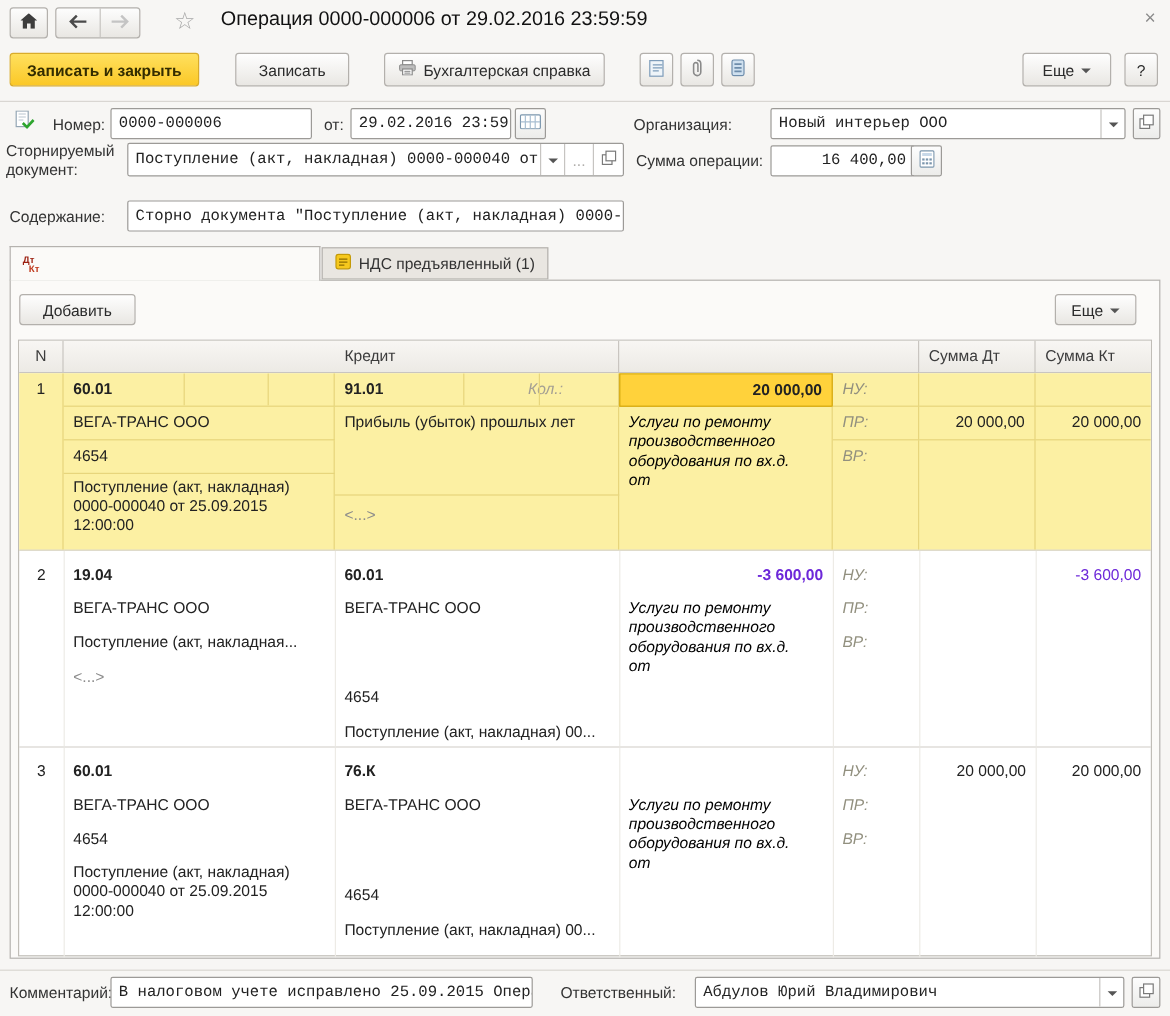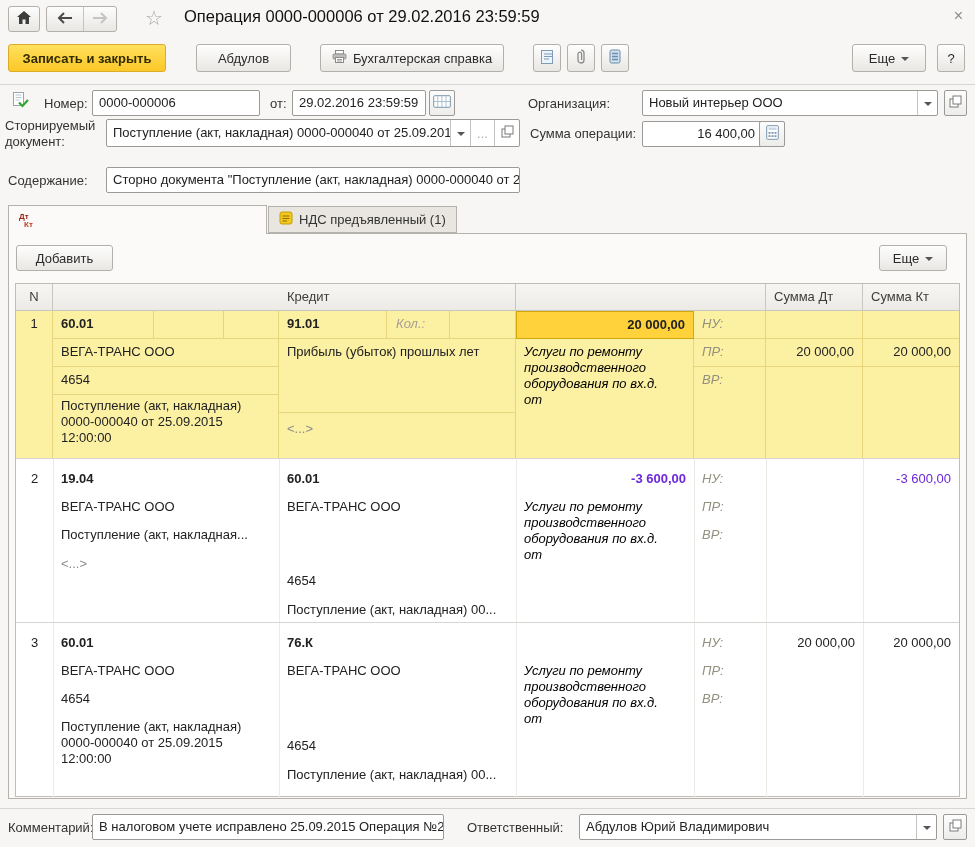--- a/index.html
+++ b/index.html
@@ -23,21 +23,21 @@
   .navgroup{position:absolute;left:46px;top:6px;height:26px;display:flex;border:1px solid #b3b0ac;border-radius:3px;
        background:linear-gradient(#fdfdfd,#e9e7e3);box-sizing:border-box;}
   .navhalf{width:36px;display:flex;align-items:center;justify-content:center;}
   .title{position:absolute;left:184px;top:7px;font-size:16.5px;color:#111;white-space:nowrap;}
   .star{position:absolute;left:145px;top:6px;font-size:20px;color:#a8a8a8;line-height:24px;}
   .xclose{position:absolute;right:12px;top:7px;font-size:16px;color:#8a8a8a;line-height:18px;}
 
   
   .field{position:absolute;height:26px;box-sizing:border-box;background:#fff;border:1px solid #9c9a97;
        border-radius:2px;display:flex;align-items:stretch;overflow:hidden;}
-  .field .txt{flex:1;padding:0 6px;line-height:24px;white-space:nowrap;overflow:hidden;}
+  .field .txt{flex:1;padding:0 6px;line-height:24px;white-space:nowrap;overflow:hidden;font-family:Liberation Mono, monospace;}
   .field .txt.r{text-align:right;}
   .field .sect{width:19px;border-left:1px solid #c6c4c1;display:flex;align-items:center;justify-content:center;color:#8a8a8a;}
   .iconbox{position:absolute;width:26px;height:26px;box-sizing:border-box;border:1px solid #9c9a97;border-radius:2px;
        background:linear-gradient(#fdfdfd,#ececea);display:flex;align-items:center;justify-content:center;}
 
   
   .tab{position:absolute;box-sizing:border-box;display:flex;align-items:center;gap:6px;padding:0 10px;}
   .tab-active{top:205px;height:29px;background:#fbfaf8;border:1px solid #b5b2ae;border-bottom:none;z-index:3;}
   .tab-idle{top:206px;height:27px;background:#e9e6e1;border:1px solid #b5b2ae;z-index:1;color:#333;}
   .panel{position:absolute;left:8px;top:233px;width:959px;height:566px;box-sizing:border-box;
@@ -58,21 +58,21 @@
   .acct{font-weight:bold;}
   .neg{color:#6d28d9;}
   .dots{color:#8b8b8b;}
   .ycell{position:absolute;box-sizing:border-box;border-right:1px solid #e7d57c;border-bottom:1px solid #e7d57c;
        padding:5px 8px 0;overflow:hidden;}
   .ycell.noR{border-right:none;} .ycell.noB{border-bottom:none;}
   .yline{position:absolute;top:0;bottom:0;width:1px;background:#e7d57c;}
   .selcell{background:#ffd23b;border:1px solid #d2a70e;font-weight:bold;text-align:right;padding:5px 8px 0;}
   .cmnt{font-style:italic;color:#000000;line-height:16px;}
   .tax{font-style:italic;color:#92907f;}
-  .qty{font-style:italic;color:#a49f93;}
+  .qty{font-style:italic;color:#a49f93;margin-left:44px;}
   .wrap3{white-space:normal;line-height:16px;}
 
   .hr{position:absolute;left:0;width:975px;height:1px;background:#d9d6d2;}
 
   
   .dtkt{position:relative;width:19px;height:17px;font-weight:bold;font-size:8px;flex:0 0 auto;}
   .dtkt .dt{position:absolute;left:0;top:0;color:#9c1f10;}
   .dtkt .kt{position:absolute;left:5px;top:8px;color:#c03a1e;}
 </style>
 </head>
@@ -101,21 +101,21 @@
             <path d="M9 1 L14 6 L9 11 M14 6 H1" stroke="#c4c4c4" stroke-width="2" fill="none"></path>
           </svg>
       </span>
     </div>
   </div>
   <span class="star">☆</span>
   <div class="title">Операция 0000-000006 от 29.02.2016 23:59:59</div>
   <span class="xclose">×</span>
 
   <button class="btn btn-primary" style="left:8px;top:44px;width:158px">Записать и закрыть</button>
-  <button class="btn" style="left:196px;top:44px;width:95px">Абдулов</button>
+  <button class="btn" style="left:196px;top:44px;width:95px">Записать</button>
   <button class="btn" style="left:320px;top:44px;width:184px">
     <span>
       <svg width="15" height="13" viewBox="0 0 15 13">
           <rect x="3.5" y="0.5" width="8" height="3.5" fill="#fff" stroke="#8a8a8a"></rect>
           <rect x="1" y="4" width="13" height="5" rx="1" fill="#bdbdbd" stroke="#8a8a8a" stroke-width="0.8"></rect>
           <rect x="3.5" y="7.5" width="8" height="5" fill="#fff" stroke="#8a8a8a"></rect>
           <path d="M5 9.5h5M5 11h5" stroke="#9a9a9a"></path>
         </svg>
     </span>
     <span>Бухгалтерская справка</span>

